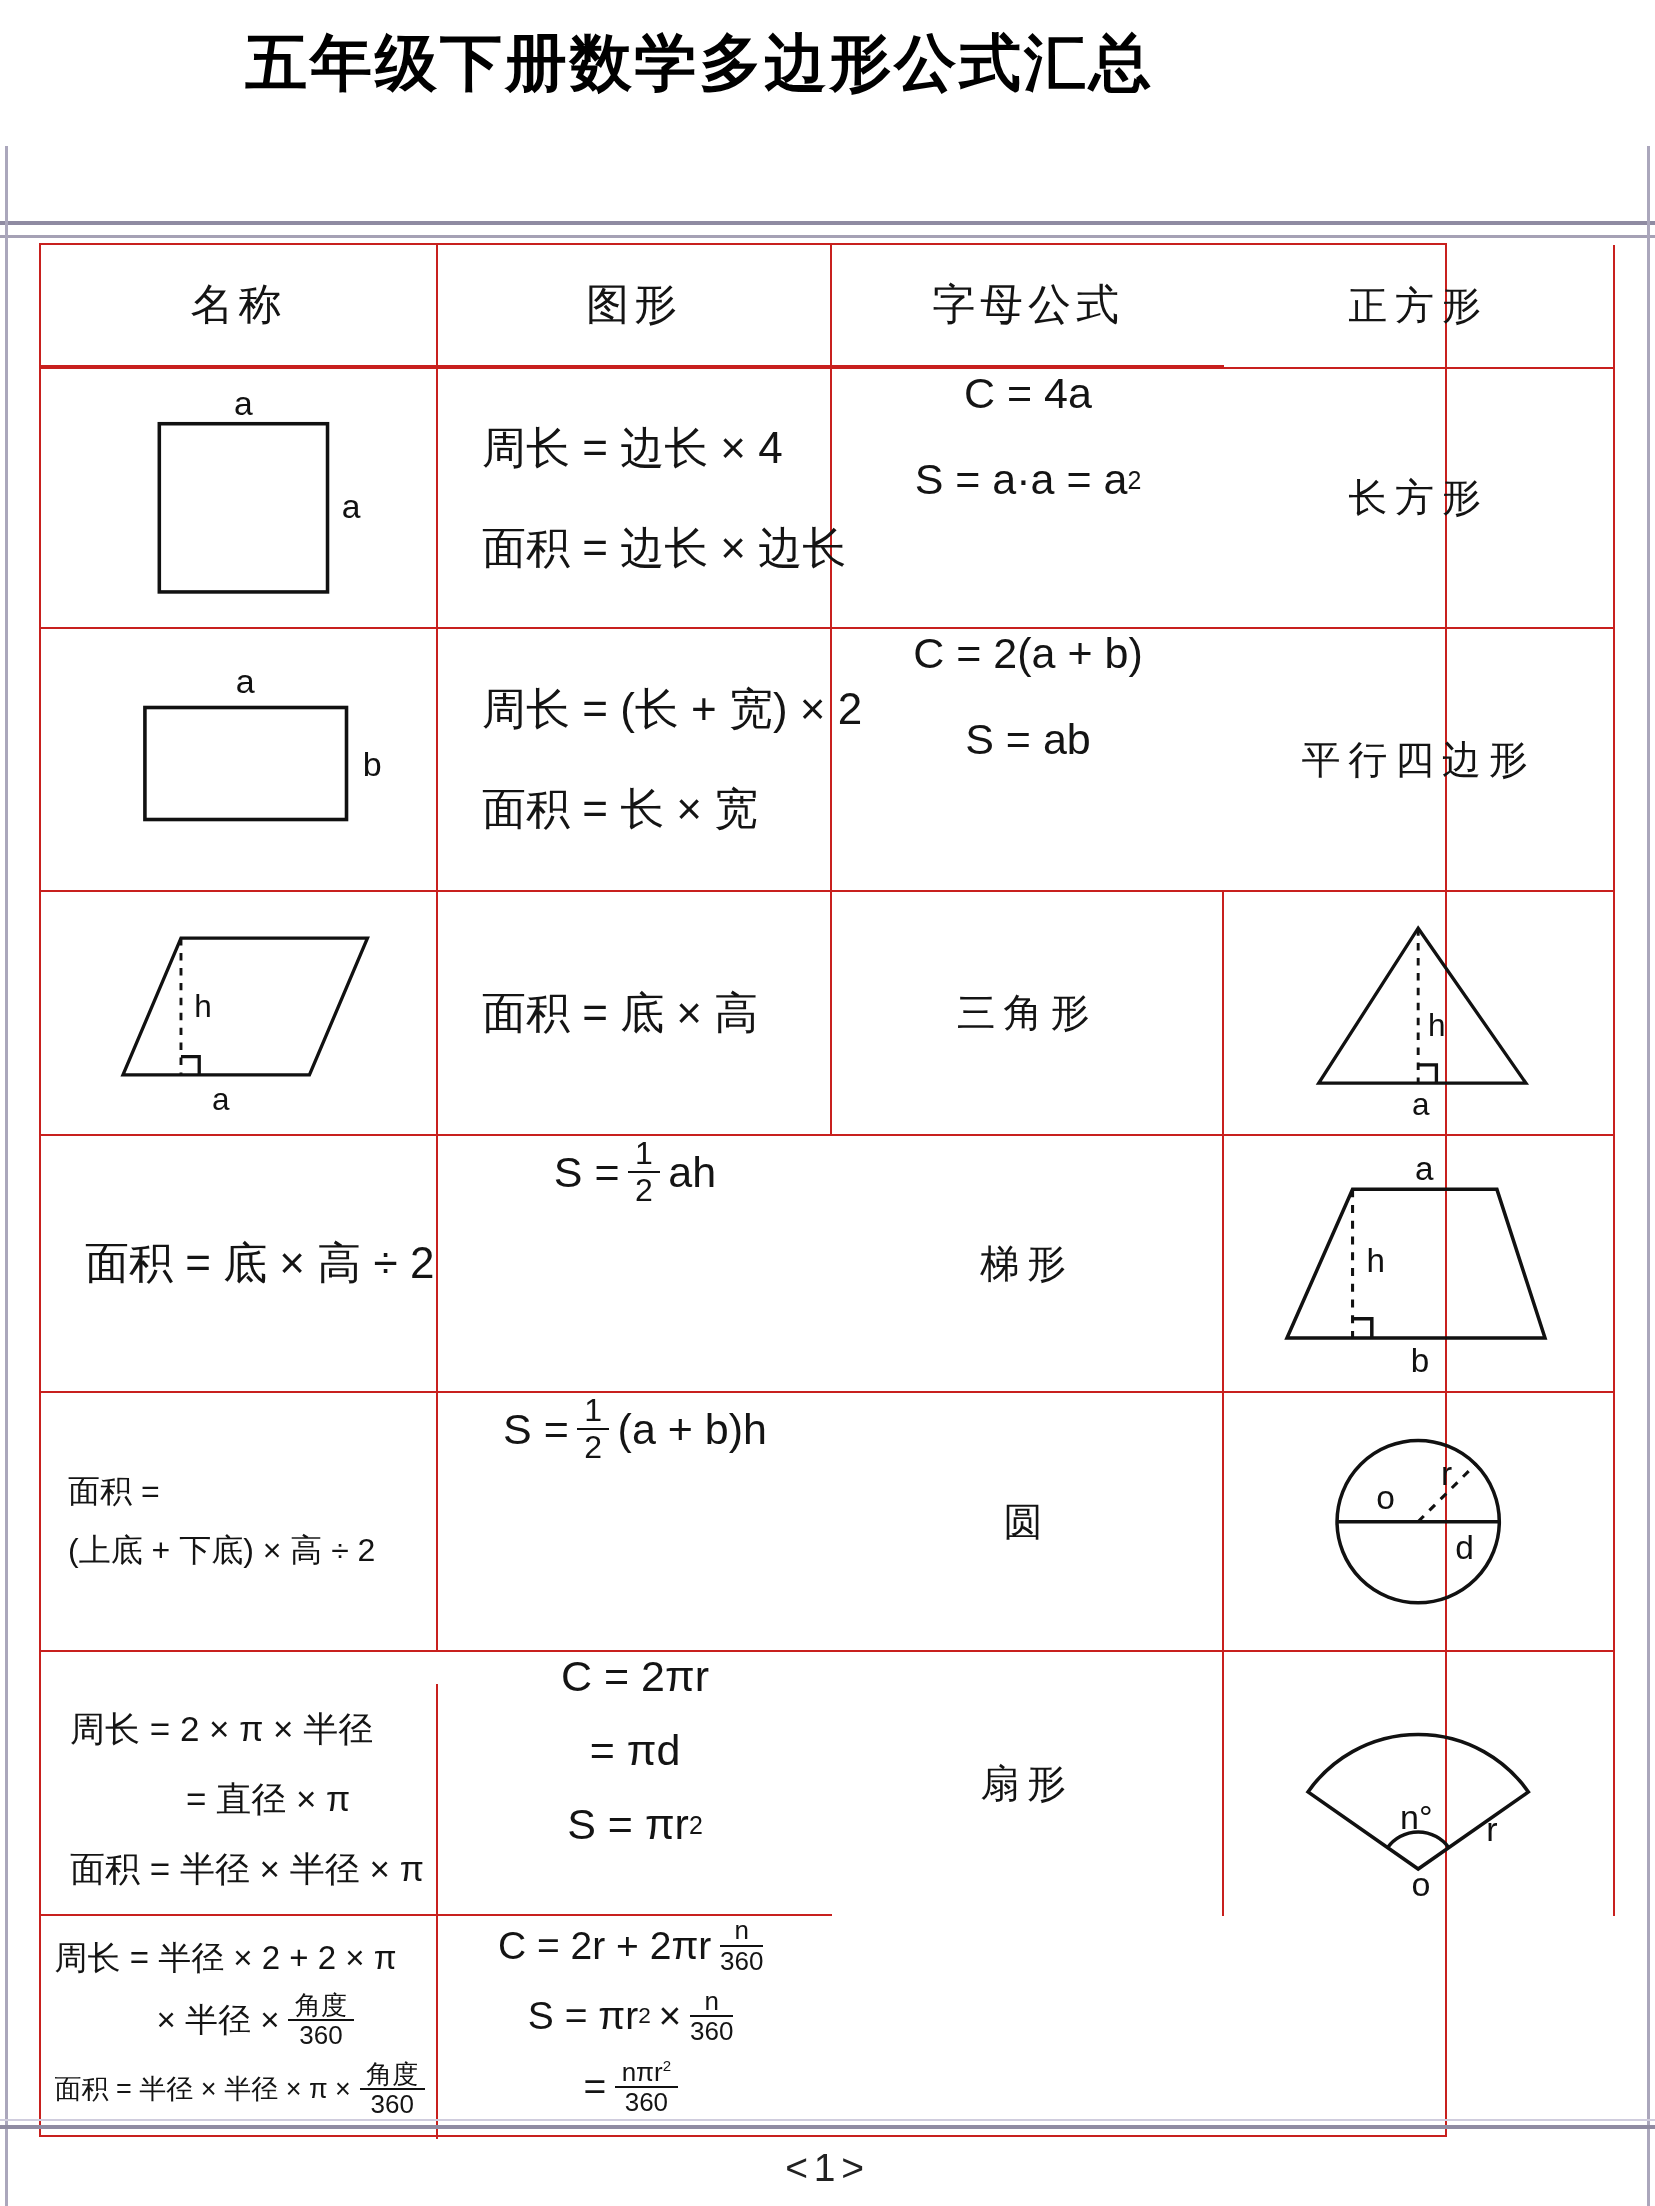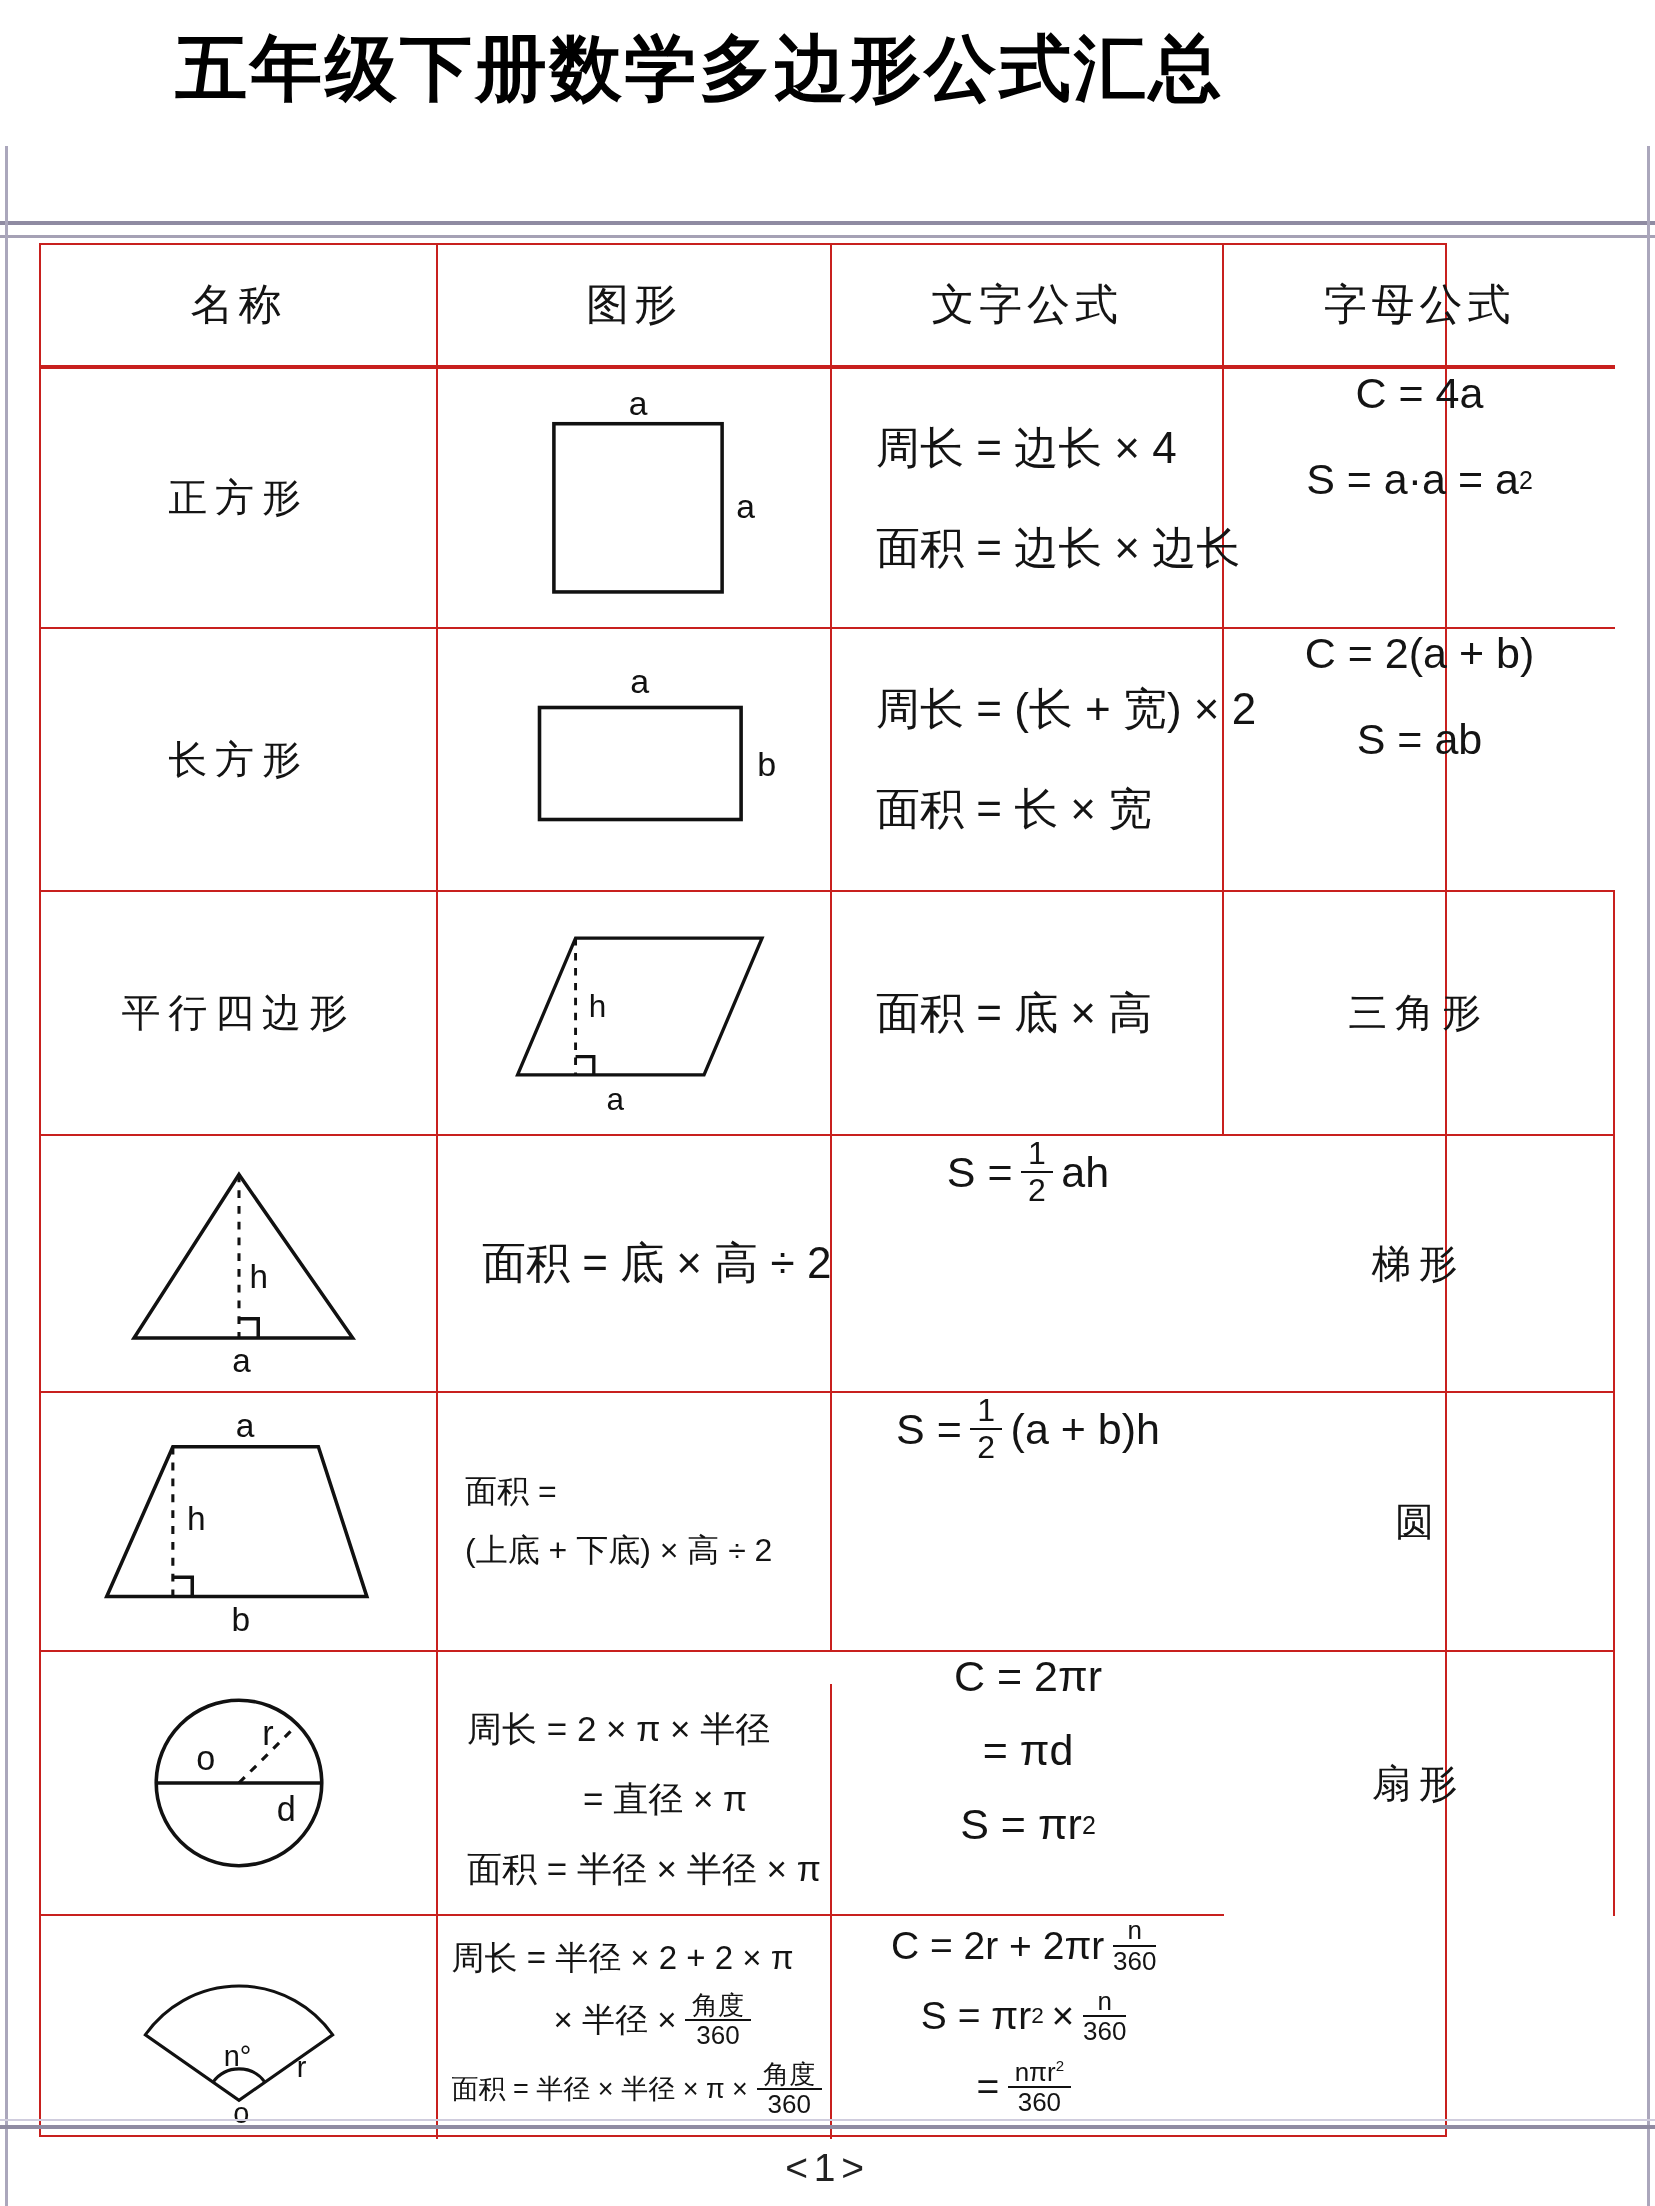--- a/index.html
+++ b/index.html
@@ -9,21 +9,21 @@
     --gray-light:#cfccdd;
   }
   html,body{margin:0;padding:0;}
   body{
     width:1655px;height:2207px;position:relative;background:#ffffff;
     font-family:"Liberation Sans","DejaVu Sans",sans-serif;color:var(--ink);
     overflow:hidden;
   }
   .title{
     position:absolute;top:21.3px;left:0;width:1399px;text-align:center;
-    font-size:72px;font-weight:800;letter-spacing:2.9px;color:#000;white-space:nowrap;
+    font-size:62px;font-weight:800;letter-spacing:2.9px;color:#000;white-space:nowrap;
   }
   .rule{position:absolute;left:0;width:1655px;}
   .rule.top1{top:221px;height:3.9px;background:var(--gray);}
   .rule.top2{top:235px;height:2.9px;background:#a5a1b5;}
   .rule.bot1{top:2119px;height:1.9px;background:var(--gray-light);}
   .rule.bot2{top:2125px;height:3.9px;background:var(--gray);}
   .vrule{position:absolute;top:146px;height:2061px;width:2.9px;background:#aba7bc;}
   .vrule.left{left:4.9px;}
   .vrule.right{left:1647px;}
 
@@ -84,21 +84,20 @@
 <div class="title">五年级下册数学多边形公式汇总</div>
 <div class="rule top1"></div>
 <div class="rule top2"></div>
 <div class="vrule left"></div>
 <div class="vrule right"></div>
 
 <div class="tbl">
 
   <div class="cell hdr">名称</div>
   <div class="cell hdr">图形</div>
-  <div class="cell hdr">文字公式</div>
   <div class="cell hdr clast">字母公式</div>
 
   <div class="cell name">正方形</div>
   <div class="cell fig">
     <svg viewBox="0 0 400 260">
       <rect class="sh" x="110" y="46" width="190" height="190"></rect>
       <text class="lbl" x="205" y="36" text-anchor="middle">a</text>
       <text class="lbl" x="316" y="153">a</text>
     </svg>
   </div>

